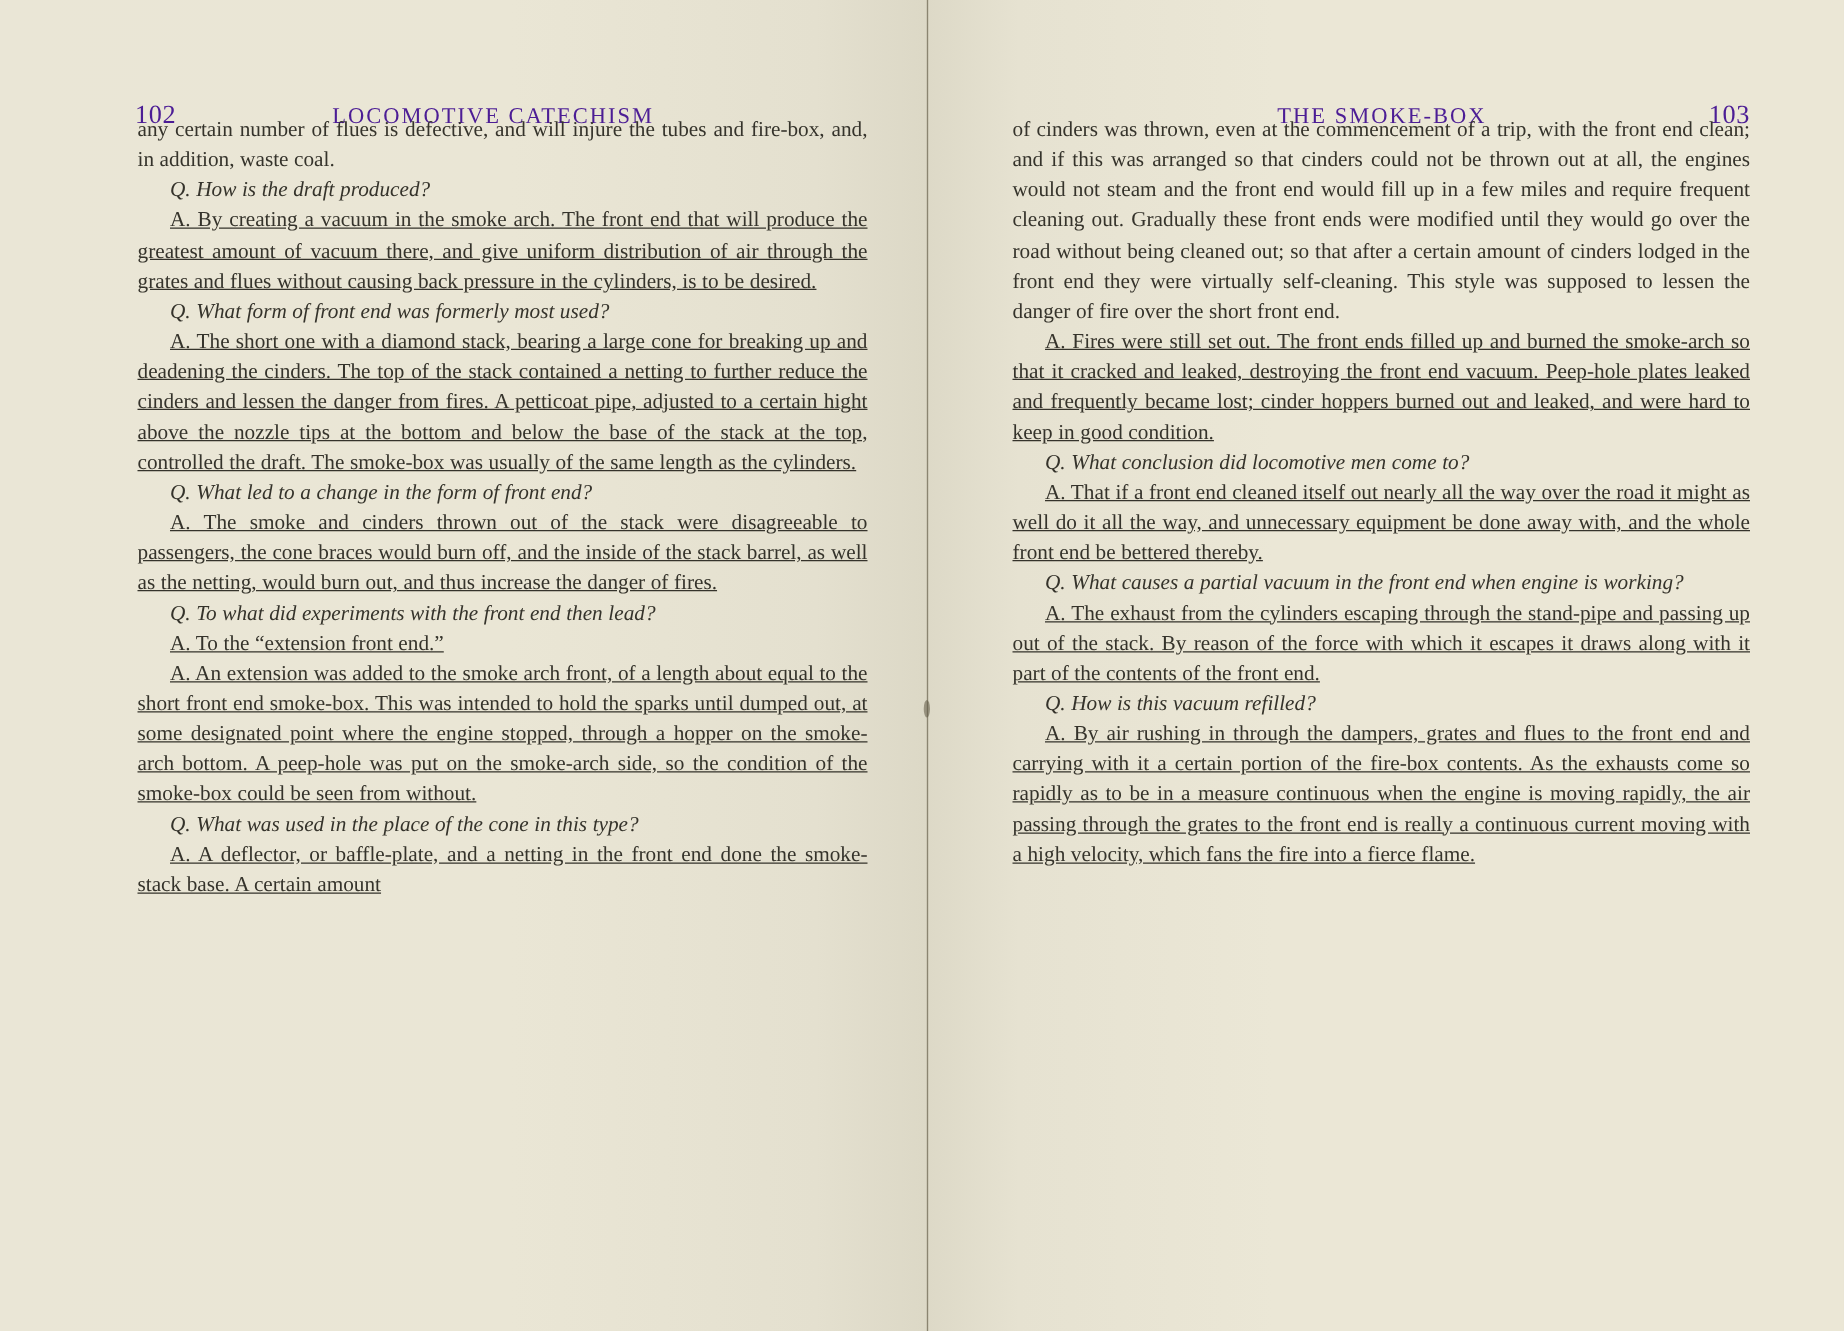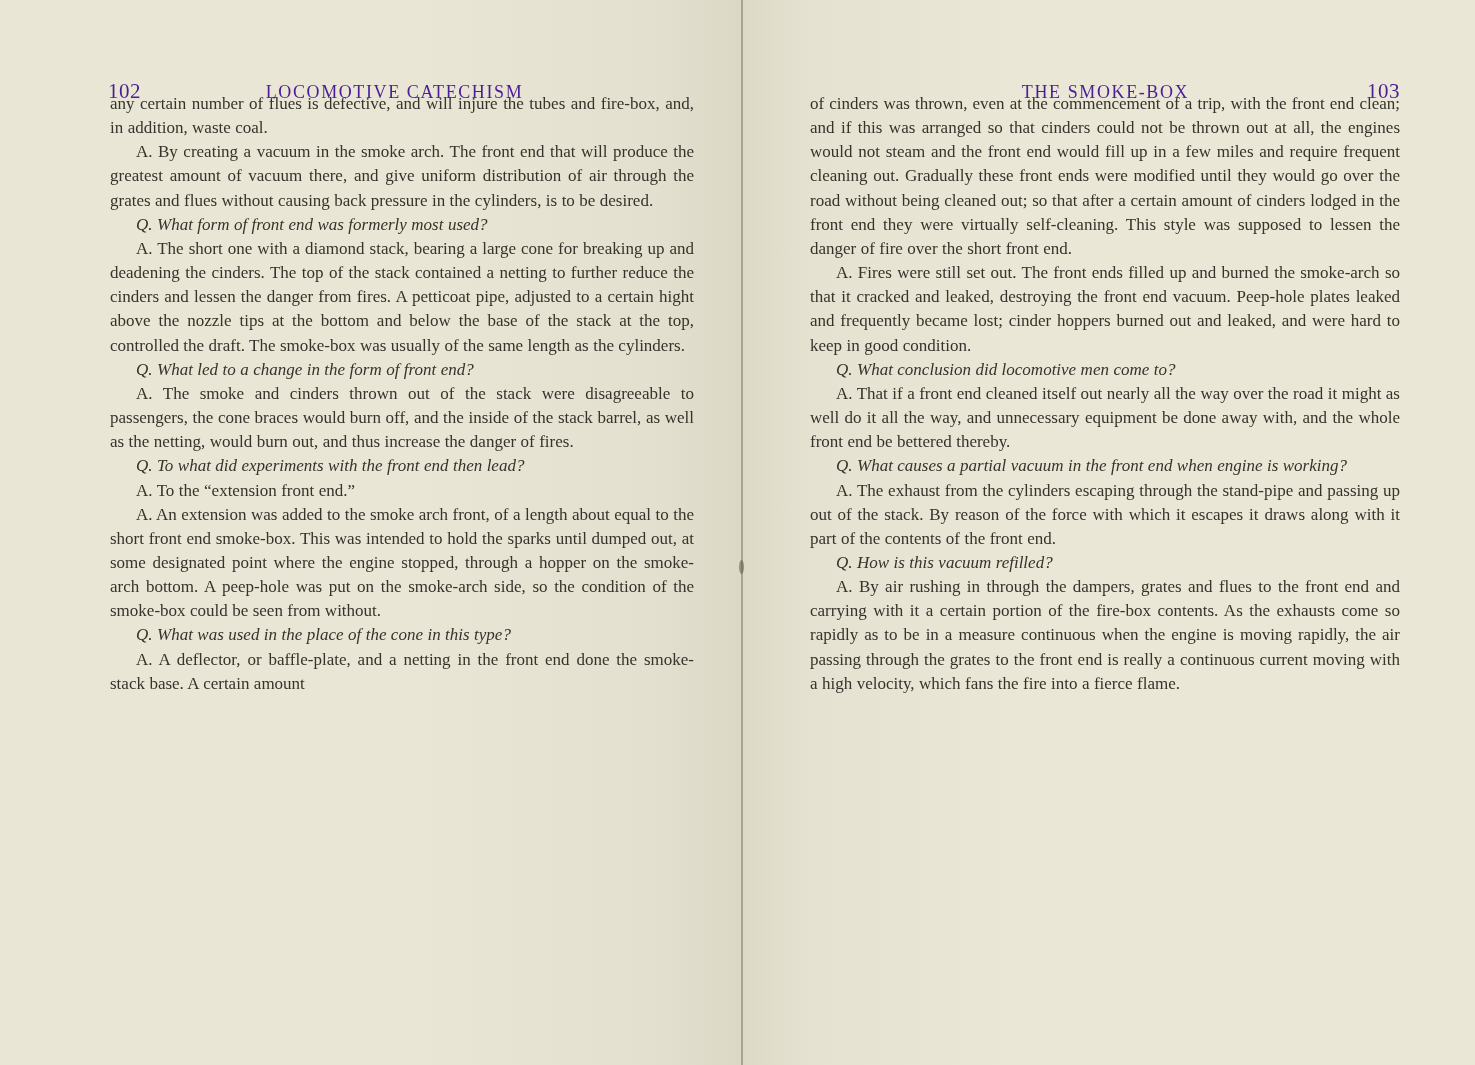--- a/index.html
+++ b/index.html
@@ -119,21 +119,21 @@
 
   p {
     margin: 0;
     font-size: 17px;
     line-height: 24.15px;
     text-align: justify;
     text-justify: inter-word;
     hyphens: none;
     word-spacing: 0.2px;
   }
-  p.indent { text-indent: 26px; }
+  p.indent { text-indent: 26px; text-decoration: underline; }
   p.qa     { text-indent: 26px; font-style: italic; }
   p.flush  { text-indent: 0; }
 
 </style>
 </head>
 <body>
 
 <div class="spread">
 
   <div class="paper-tone-left"></div>
@@ -141,20 +141,21 @@
 
   <div class="page page-left">
 
     <div class="running-head">
       <span class="folio">102</span>
       <span class="head-title">LOCOMOTIVE CATECHISM</span>
     </div>
 
     <div class="textblock">
       <p class="flush">any certain number of flues is defective, and will injure the tubes and fire-box, and, in addition, waste coal.</p>
+      <p class="qa">Q. How is the draft produced?</p>
       <p class="indent">A. By creating a vacuum in the smoke arch.  The front end that will produce the greatest amount of vacuum there, and give uniform distribution of air through the grates and flues without causing back pressure in the cylinders, is to be desired.</p>
       <p class="qa">Q. What form of front end was formerly most used?</p>
       <p class="indent">A. The short one with a diamond stack, bearing a large cone for breaking up and deadening the cinders. The top of the stack contained a netting to further reduce the cinders and lessen the danger from fires.  A petticoat pipe, adjusted to a certain hight above the nozzle tips at the bottom and below the base of the stack at the top, controlled the draft.  The smoke-box was usually of the same length as the cylinders.</p>
       <p class="qa">Q. What led to a change in the form of front end?</p>
       <p class="indent">A. The smoke and cinders thrown out of the stack were disagreeable to passengers, the cone braces would burn off, and the inside of the stack barrel, as well as the netting, would burn out, and thus increase the danger of fires.</p>
       <p class="qa">Q. To what did experiments with the front end then lead?</p>
       <p class="indent">A. To the “extension front end.”</p>
       <p class="indent">A. An extension was added to the smoke arch front, of a length about equal to the short front end smoke-box. This was intended to hold the sparks until dumped out, at some designated point where the engine stopped, through a hopper on the smoke-arch bottom.  A peep-hole was put on the smoke-arch side, so the condition of the smoke-box could be seen from without.</p>
       <p class="qa">Q. What was used in the place of the cone in this type?</p>
       <p class="indent">A. A deflector, or baffle-plate, and a netting in the front end done the smoke-stack base. A certain amount</p>

